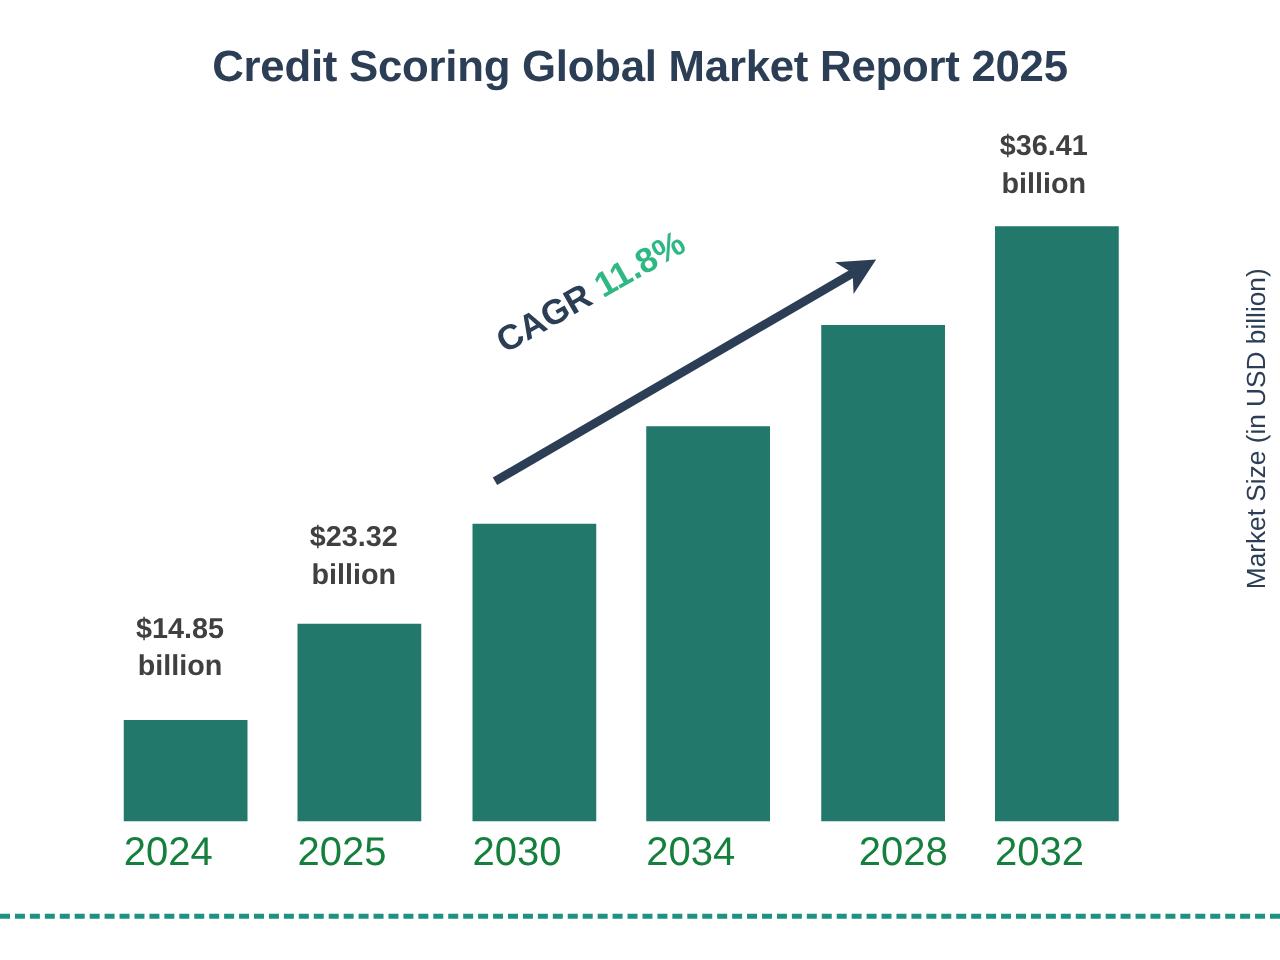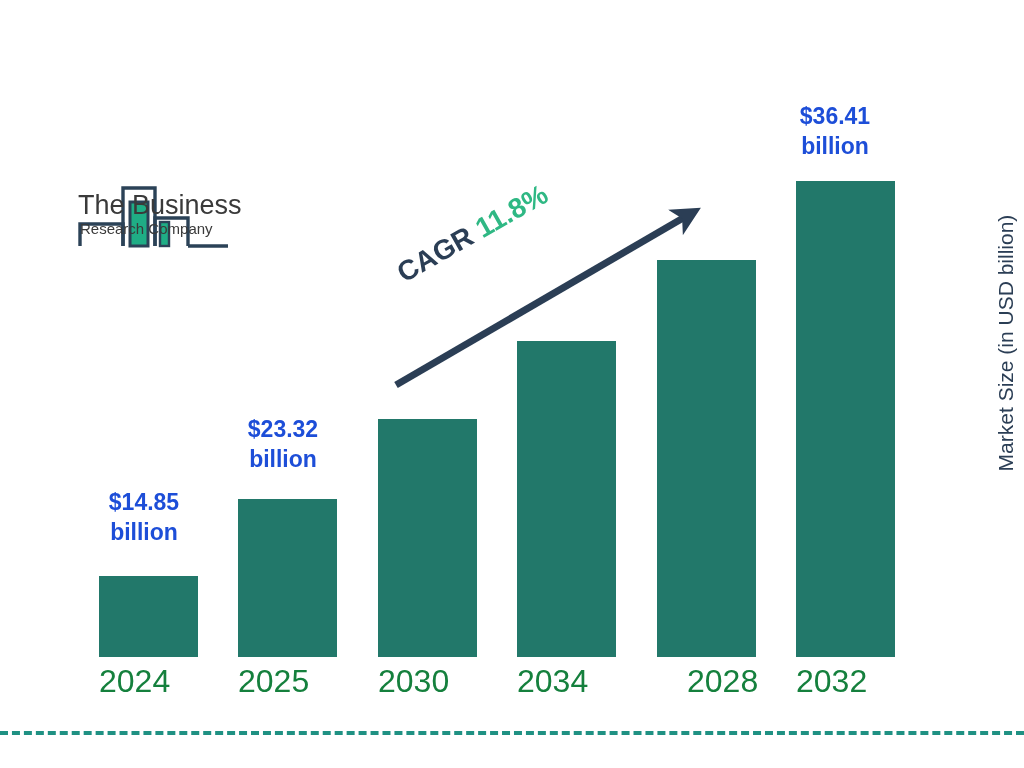--- a/index.html
+++ b/index.html
@@ -53,21 +53,21 @@
   .bar {
     position: absolute;
     background: #22786a;
   }
 
   
   .value-label {
     position: absolute;
     font-size: 23px;
     font-weight: bold;
-    color: #1d4ed8;
+    color: #404040;
     line-height: 1.32;
     text-align: center;
     white-space: pre-line;
   }
   #value-label-0 { left: 84px;  top: 487px; width: 120px; }
   #value-label-1 { left: 223px; top: 414px; width: 120px; }
   #value-label-5 { left: 775px; top: 101px; width: 120px; }
 
   
   .x-tick {
@@ -125,38 +125,22 @@
     width: 1024px;
     height: 0;
     border-top: 4px dashed #1f9183;
   }
 </style>
 </head>
 <body>
 
 <div id="canvas">
 
+  <div id="chart-title">Credit Scoring Global Market Report 2025</div>
 
-  <div id="logo">
-    <svg width="205" height="68" viewBox="0 0 205 68" xmlns="http://www.w3.org/2000/svg">
-
-      <g fill="none" stroke="#2b4257" stroke-width="3.4" stroke-linejoin="miter">
-        <path d="M2 64 L2 42 L45 42 L45 64"></path>
-        <path d="M45 64 L45 6 L77 6 L77 64"></path>
-        <path d="M77 64 L77 36 L110 36 L110 64"></path>
-        <path d="M110 64 L150 64"></path>
-      </g>
-
-      <rect x="52" y="20" width="18" height="44" fill="#1fad85" stroke="#2b4257" stroke-width="3"></rect>
-      <rect x="82" y="40" width="9" height="24" fill="#1fad85" stroke="#2b4257" stroke-width="2.4"></rect>
-
-      <text x="0" y="32" font-family="'Liberation Sans', sans-serif" font-size="27" fill="#3a3a3a">The Business</text>
-      <text x="2" y="52" font-family="'Liberation Sans', sans-serif" font-size="15" fill="#3a3a3a">Research Company</text>
-    </svg>
-  </div>
 
   <div id="plot">
     <div class="bar" style="left:99px;  top:576px; width:99px; height:81px;"></div>
     <div class="bar" style="left:238px; top:499px; width:99px; height:158px;"></div>
     <div class="bar" style="left:378px; top:419px; width:99px; height:238px;"></div>
     <div class="bar" style="left:517px; top:341px; width:99px; height:316px;"></div>
     <div class="bar" style="left:657px; top:260px; width:99px; height:397px;"></div>
     <div class="bar" style="left:796px; top:181px; width:99px; height:476px;"></div>
   </div>
 

